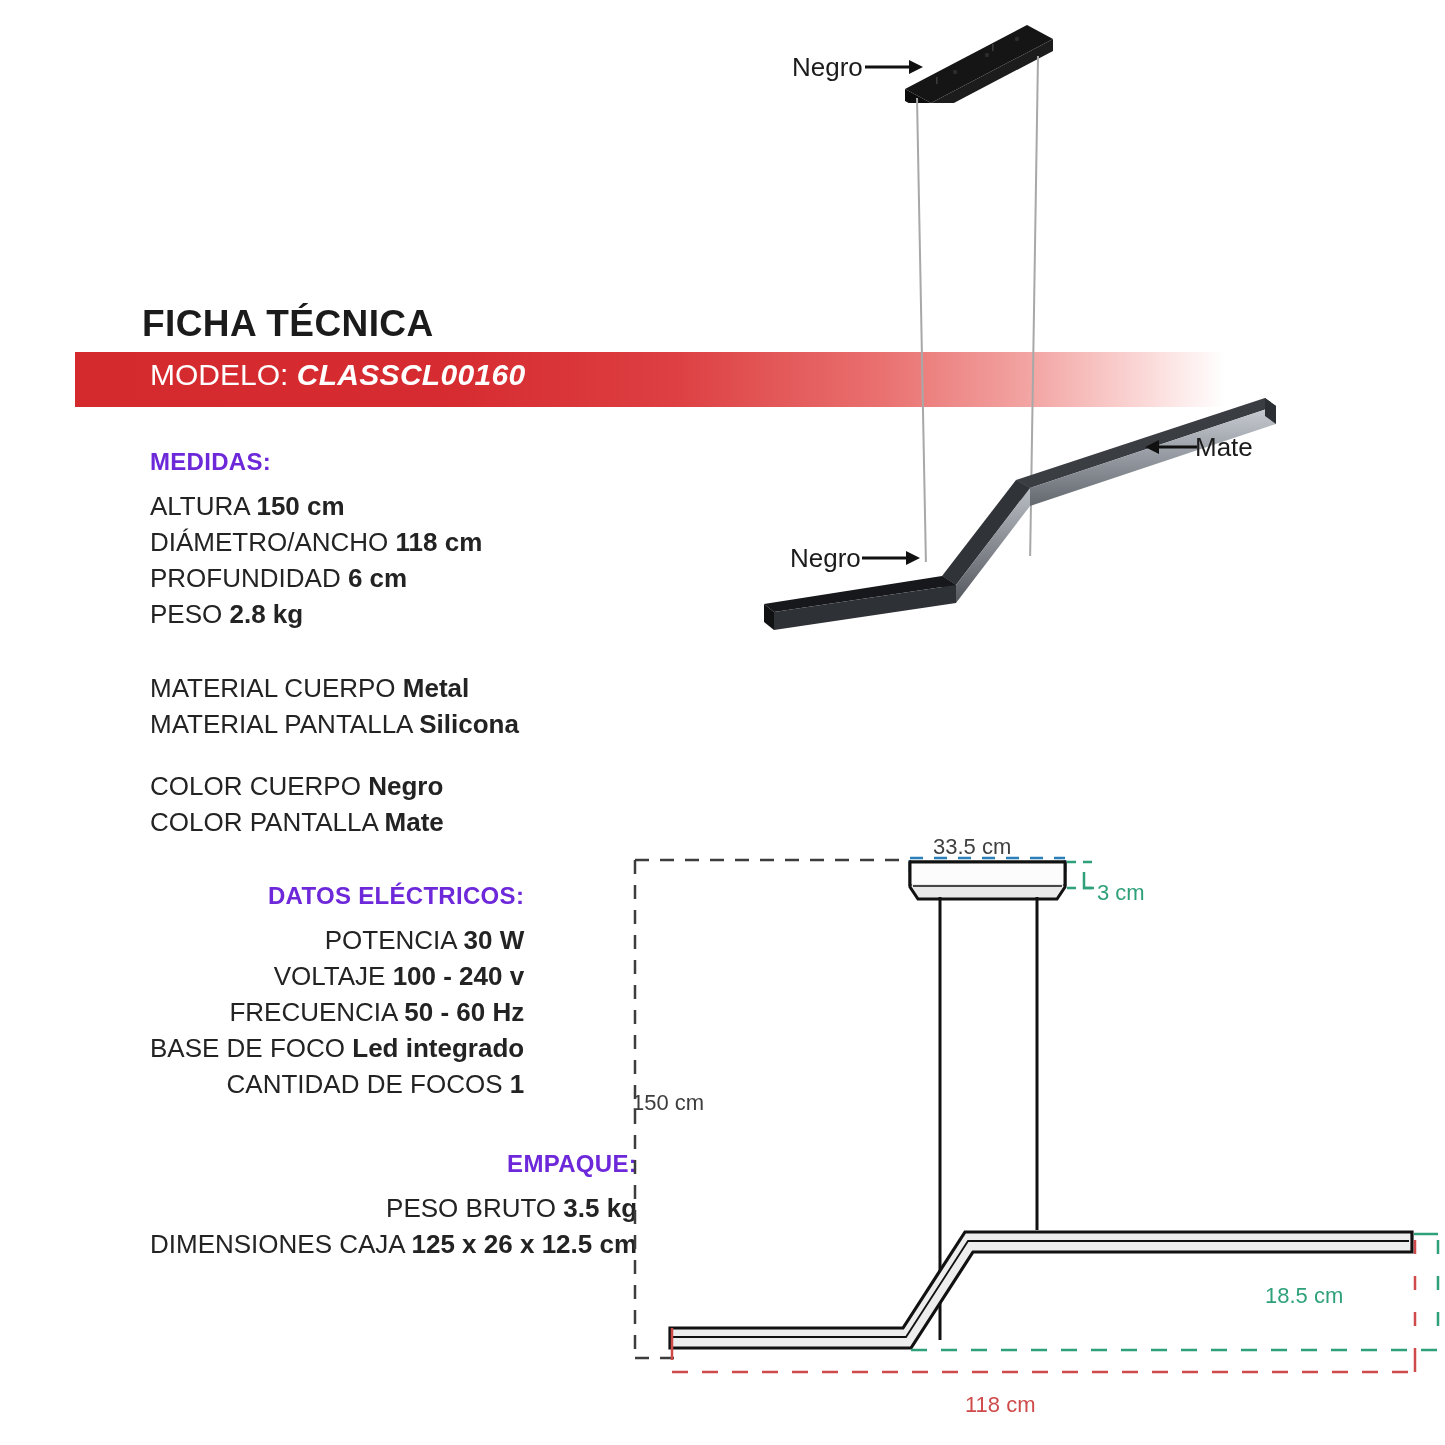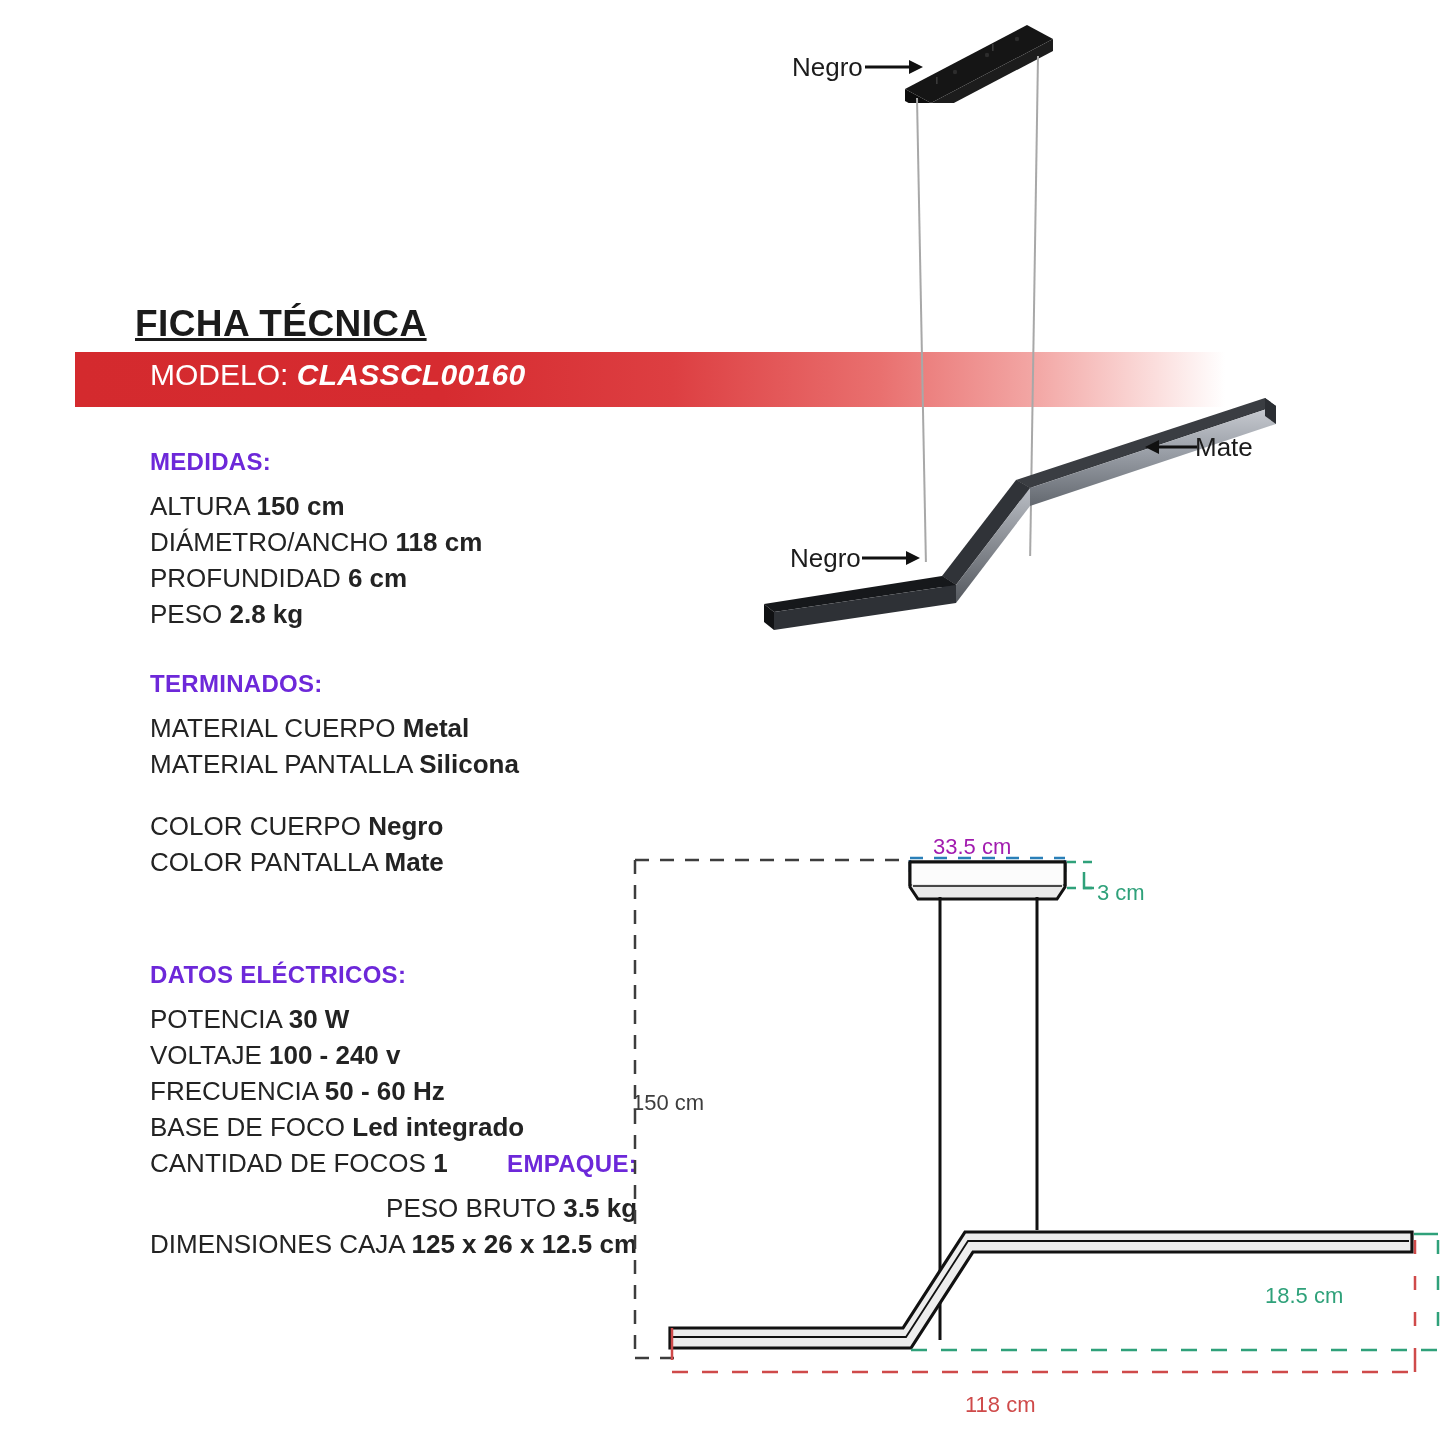--- a/index.html
+++ b/index.html
@@ -6,22 +6,22 @@
   html,body { background:#ffffff; }
   body {
     width:1445px; height:1445px; position:relative; overflow:hidden;
     font-family:"Liberation Sans", sans-serif; color:#1a1a1a;
   }
 
   
   #spec-column { position:absolute; left:0; top:0; width:720px; height:1445px; }
 
   #page-title {
-    position:absolute; left:135px; top:303px;
-    font-size:37px; font-weight:bold; letter-spacing:0.4px; color:#1b1b1b;text-decoration:underline;
+    position:absolute; left:142px; top:303px;
+    font-size:37px; font-weight:bold; letter-spacing:0.4px; color:#1b1b1b;
   }
 
   #model-banner {
     position:absolute; left:75px; top:352px; width:1150px; height:55px;
     background:linear-gradient(to right,
        #d42a2e 0%, #d62b30 32%, #dd3f42 52%, #e9706f 70%, #f3a9a7 84%, #fbdedd 94%, #ffffff 100%);
   }
   #model-banner .banner-text {
     position:absolute; left:75px; top:6px;
     font-size:30px; color:#ffffff; white-space:nowrap;
@@ -35,21 +35,21 @@
     font-size:24px; font-weight:bold; letter-spacing:0.3px; color:#6d28d9;
     margin-bottom:12px;
   }
   .spec-row {
     font-size:26px; line-height:36px; color:#232323; white-space:nowrap;
   }
   .spec-row b { font-weight:bold; }
 
   #section-medidas    { top:448px; }
   #section-terminados { top:670px; }
-  #section-electricos { top:961px; }
+  #section-electricos { top:882px;text-align:right; }
   #section-empaque    { top:1150px;text-align:right; }
 
   .gap-row { height:26px; }
 
   
   #product-photo { position:absolute; left:740px; top:0; width:705px; height:660px; }
 
   #canopy-3d {
     position:absolute; left:155px; top:25px; width:158px; height:78px;
   }
@@ -66,21 +66,21 @@
   #callout-negro-bottom{ left:50px;  top:543px; }
   #callout-mate        { left:455px; top:432px; }
   .callout-arrow { position:absolute; }
   #arrow-negro-top    { left:125px; top:58px; }
   #arrow-negro-bottom { left:122px; top:549px; }
   #arrow-mate         { left:405px; top:438px; }
 
   
   #tech-drawing { position:absolute; left:610px; top:800px; width:835px; height:645px; }
   .dim-label { position:absolute; font-size:22px; white-space:nowrap; }
-  #dim-335  { left:323px; top:34px;  color:#a21caf; }
+  #dim-335  { left:323px; top:34px;  color:#404040; }
   #dim-3cm  { left:487px; top:80px;  color:#2fa17a; }
   #dim-150  { left:22px;  top:290px; color:#3d3d3d; }
   #dim-185  { left:655px; top:483px; color:#2fa17a; }
   #dim-118  { left:355px; top:592px; color:#cf4a4a; }
 </style>
 </head>
 <body>
 
 <div id="spec-column">
 
@@ -107,21 +107,20 @@
       <span>PROFUNDIDAD</span>
        <b>6 cm</b>
     </div>
     <div class="spec-row">
       <span>PESO</span>
        <b>2.8 kg</b>
     </div>
   </div>
 
   <div class="section" id="section-terminados">
-    <div class="section-heading">TERMINADOS:</div>
     <div class="spec-row">
       <span>MATERIAL CUERPO</span>
        <b>Metal</b>
     </div>
     <div class="spec-row">
       <span>MATERIAL PANTALLA</span>
        <b>Silicona</b>
     </div>
     <div class="gap-row"></div>
     <div class="spec-row">

